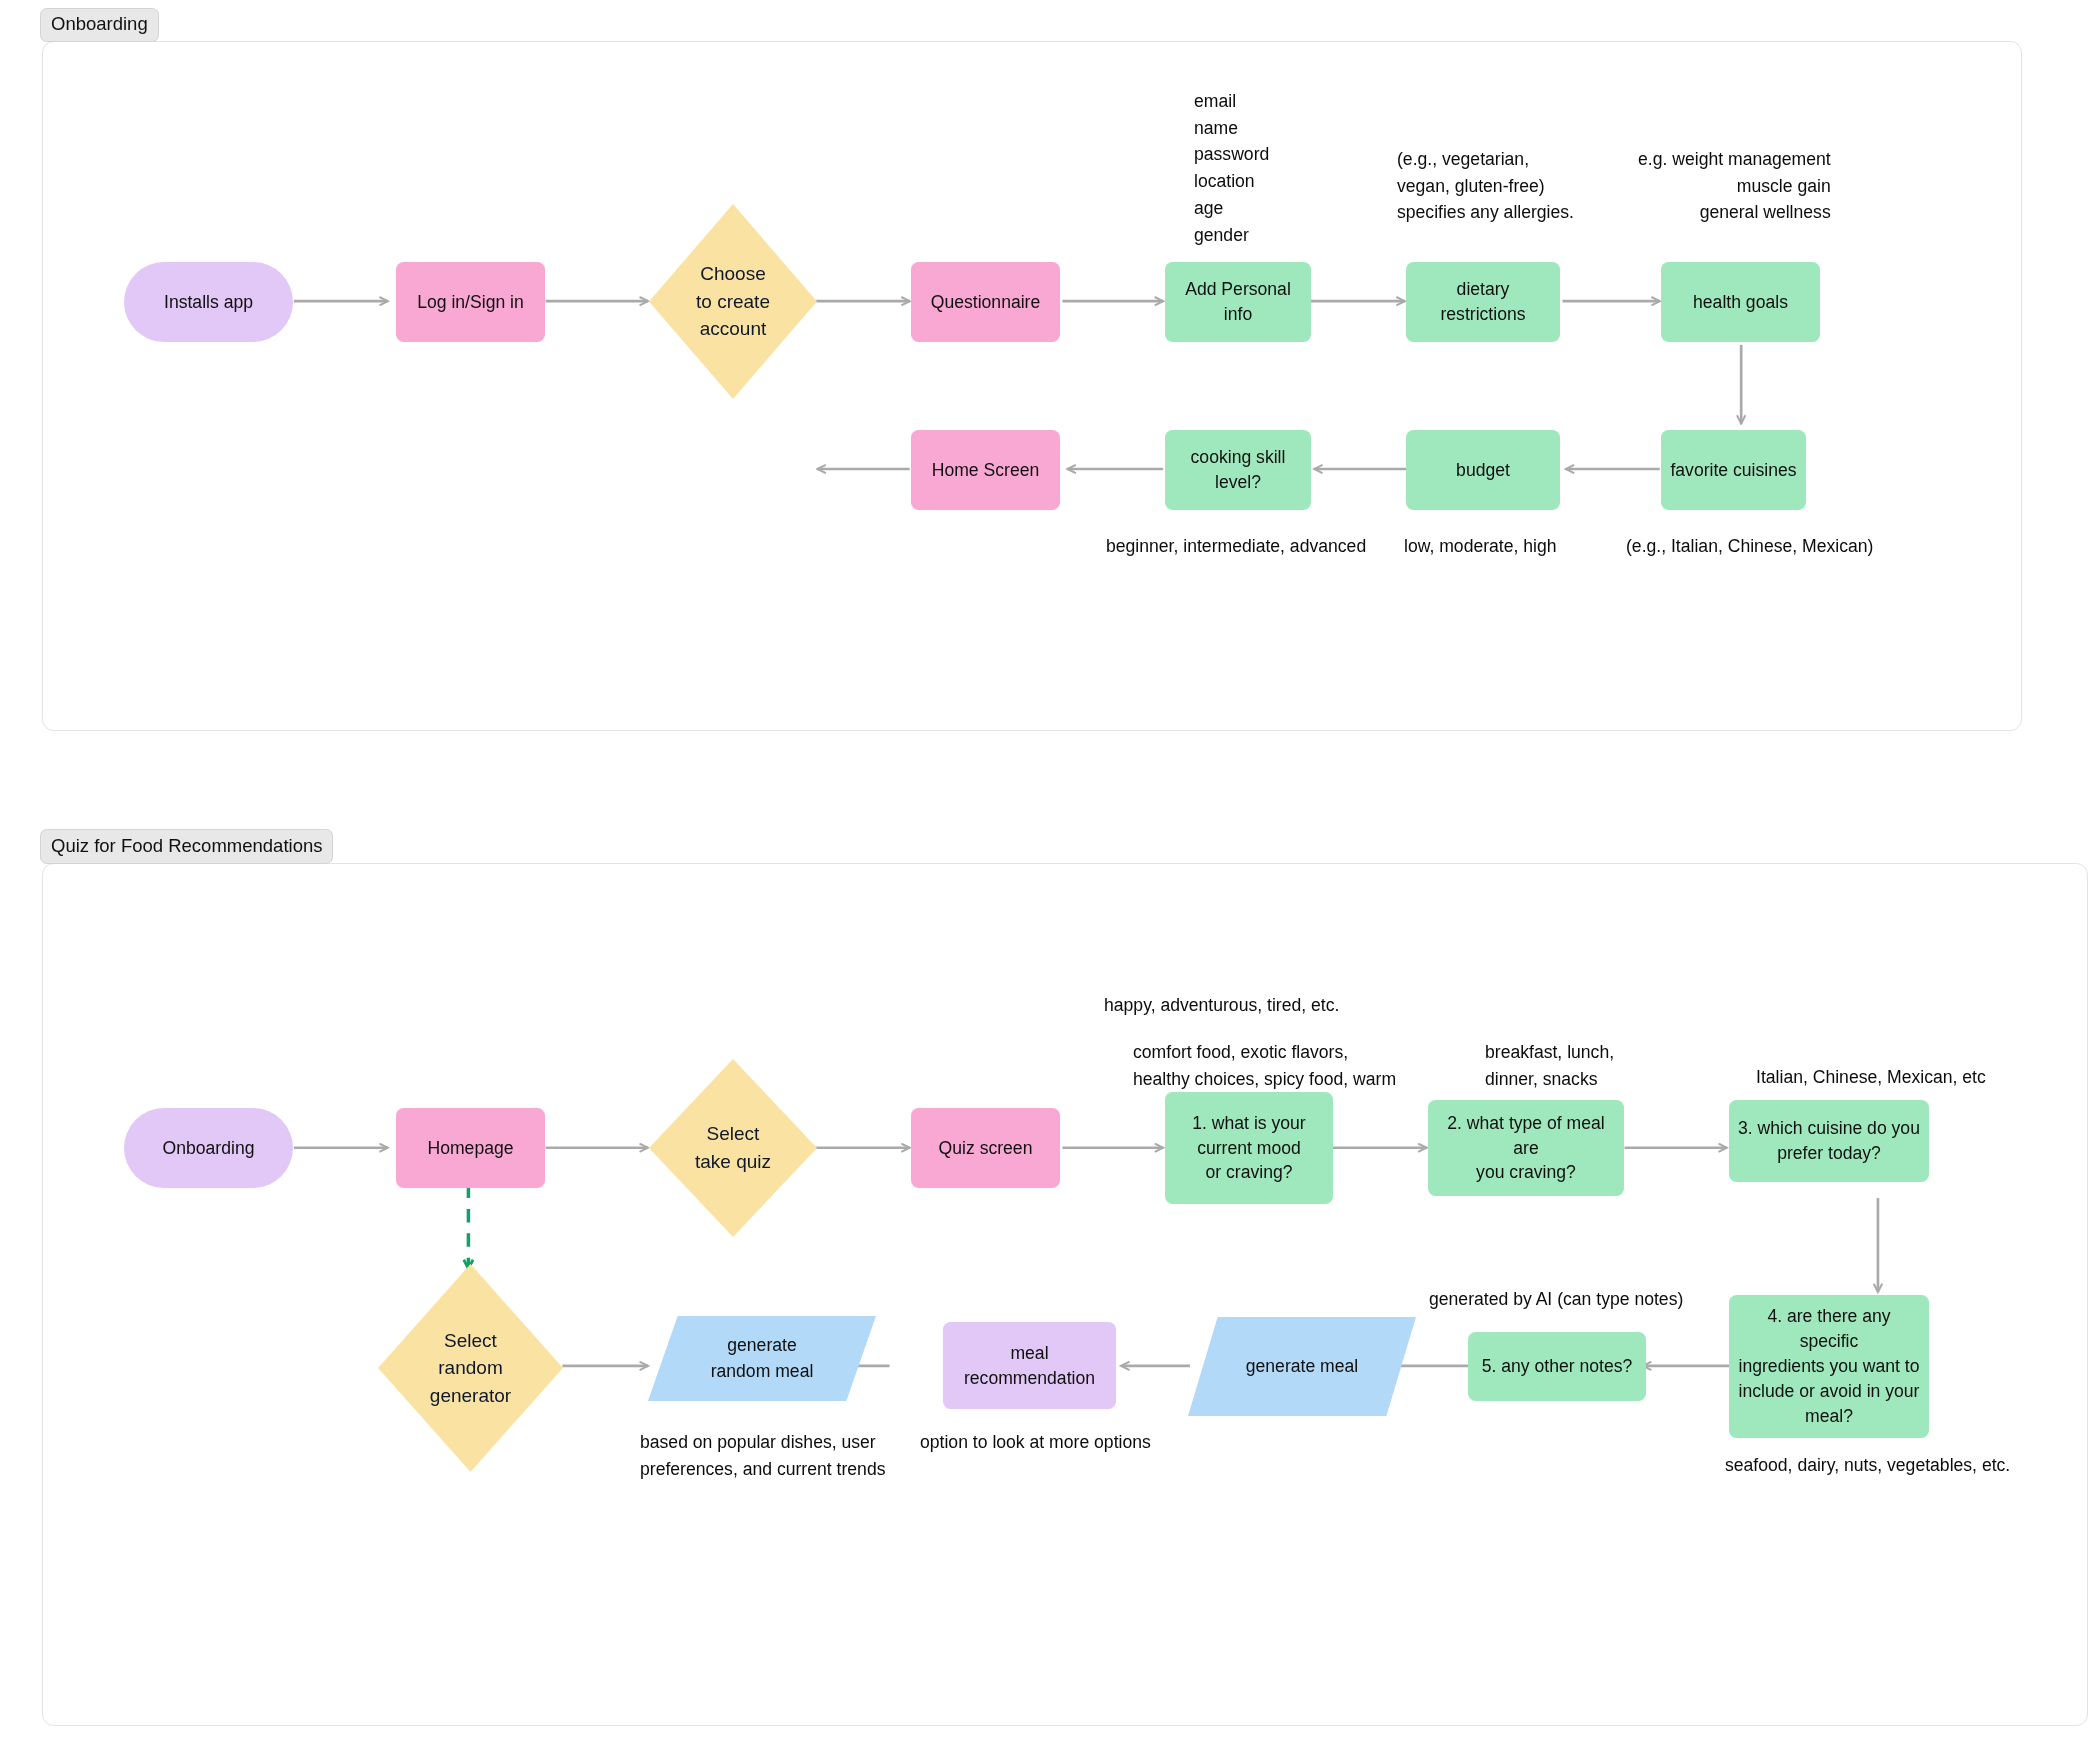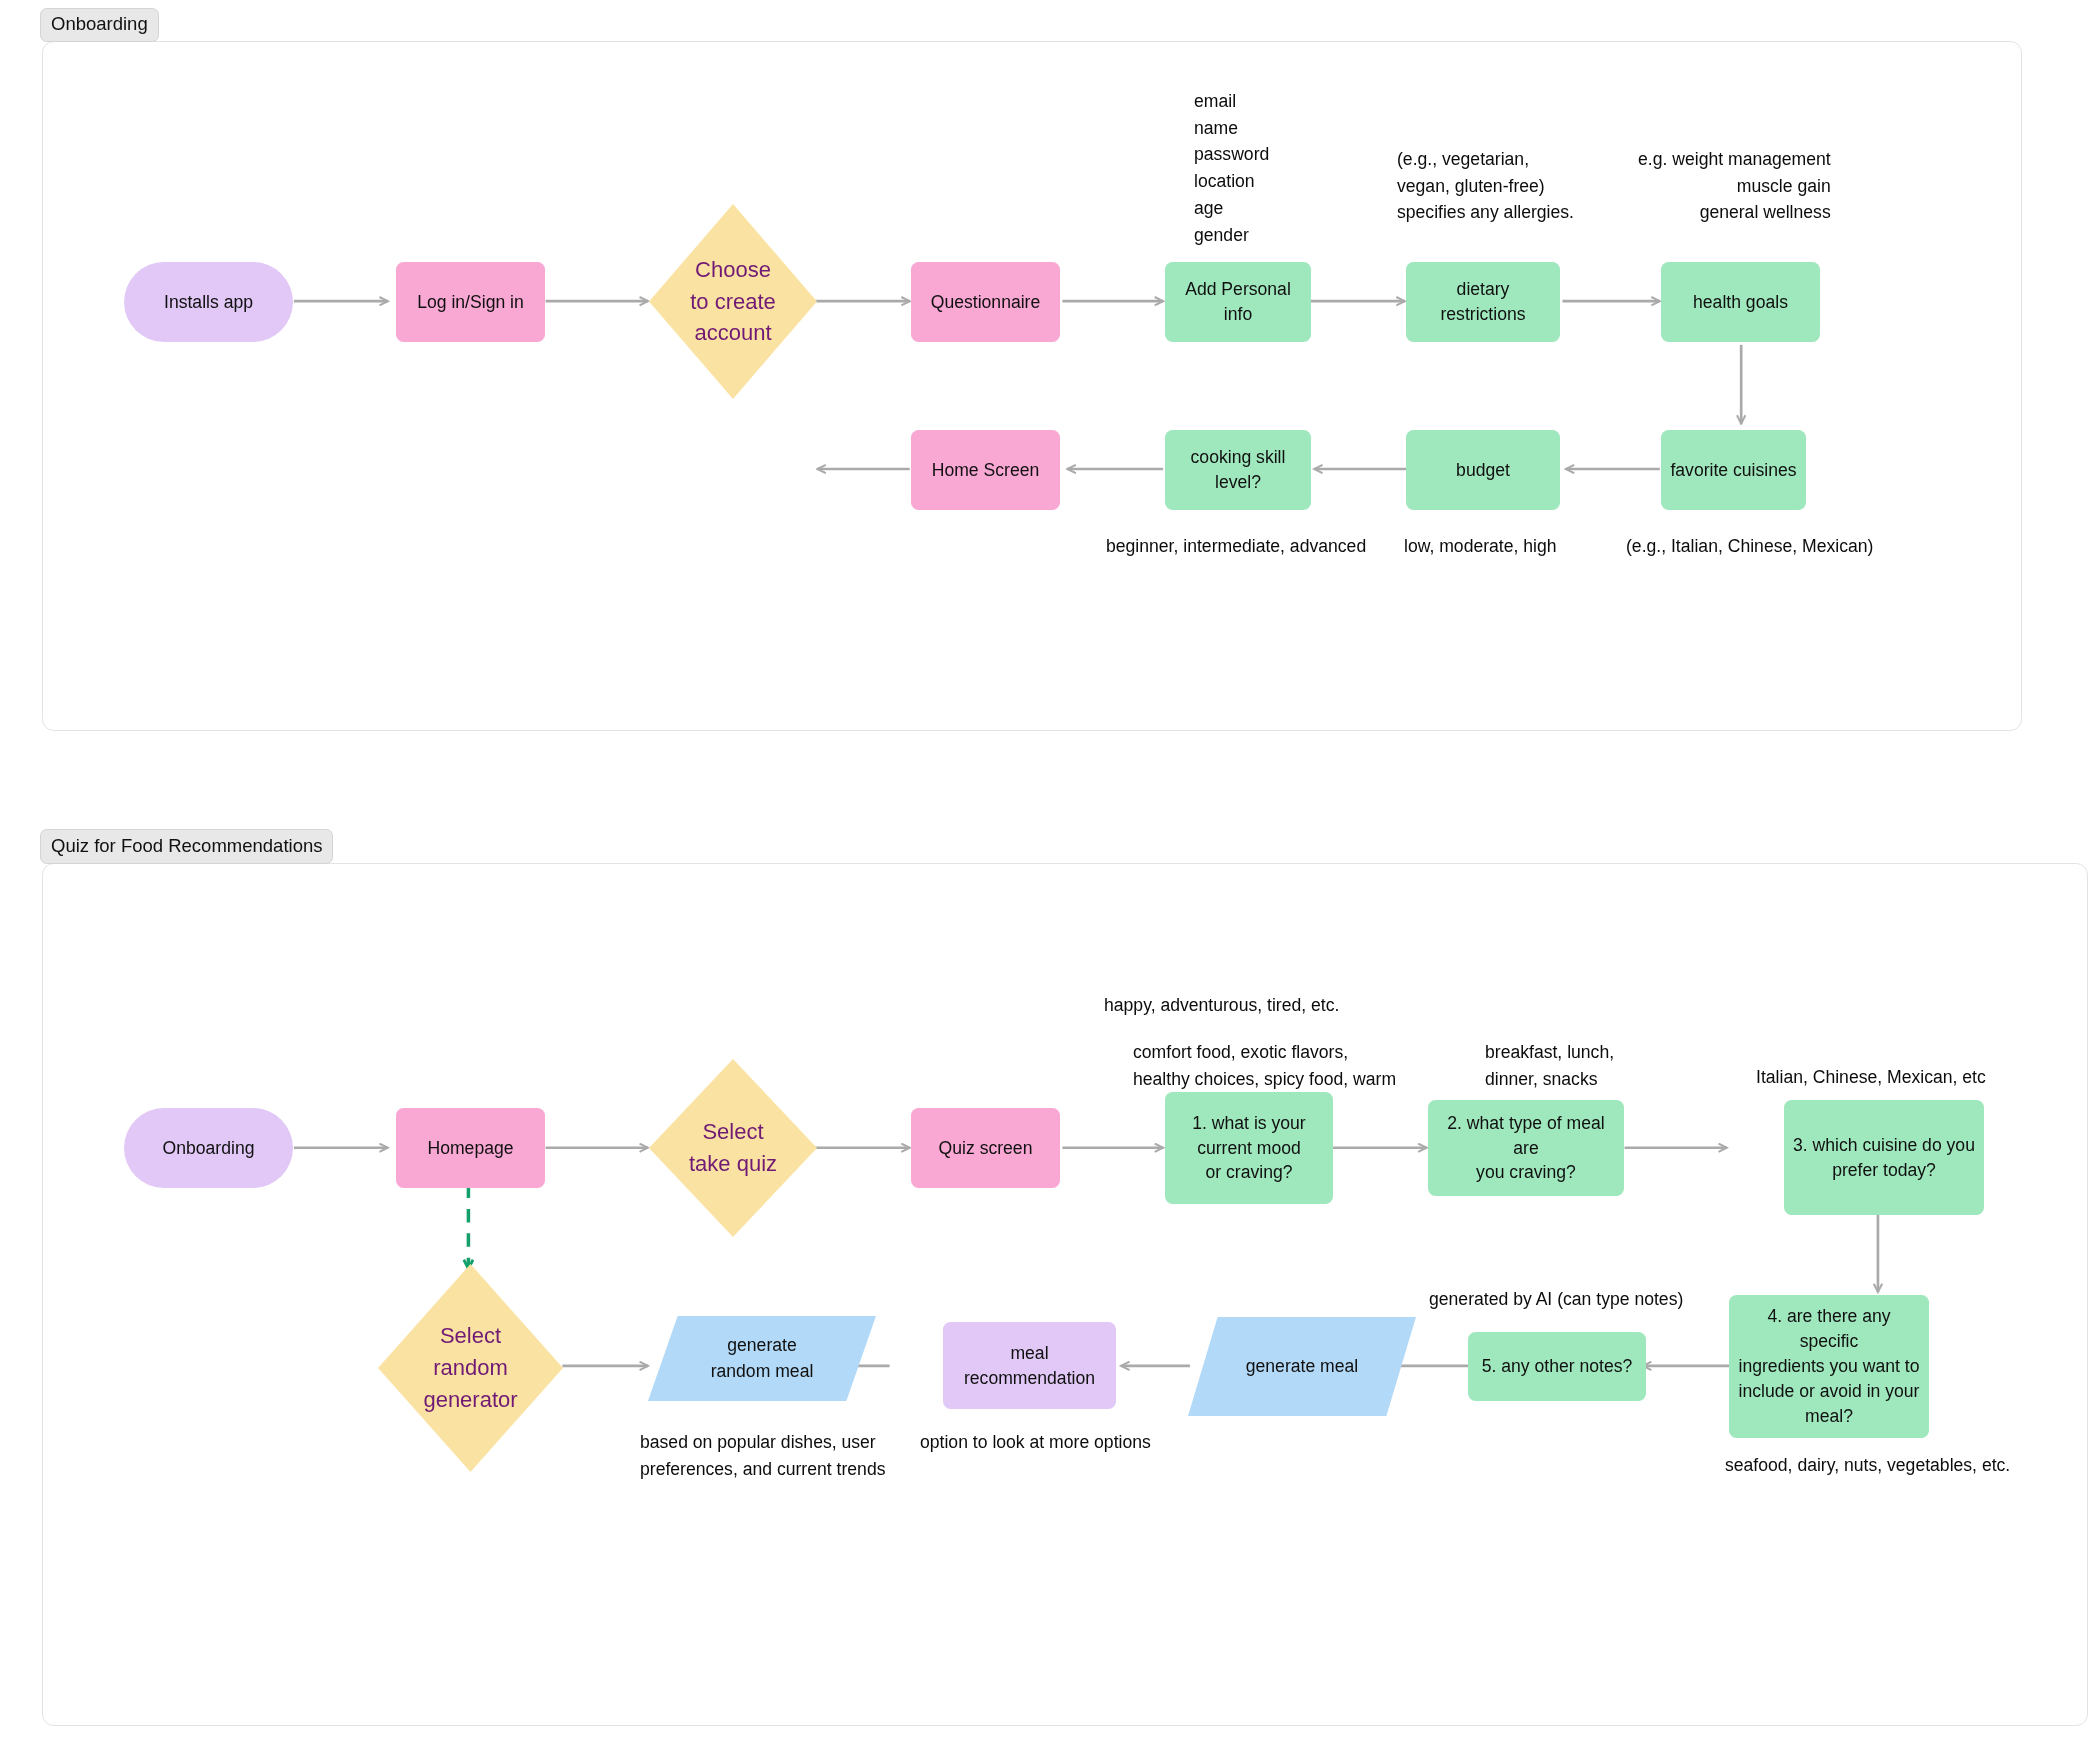--- a/index.html
+++ b/index.html
@@ -76,23 +76,23 @@
     background: #fae3a2;
     clip-path: polygon(50% 0%, 100% 50%, 50% 100%, 0% 50%);
   }
   .diamond .dlabel {
     position: absolute;
     inset: 0;
     display: flex;
     align-items: center;
     justify-content: center;
     text-align: center;
-    font-size: 22px;
+    font-size: 19px;
     line-height: 1.45;
-    color: #701a75;
+    color: #0f172a;
     z-index: 2;
   }
 
   
   .para {
     position: absolute;
     z-index: 3;
   }
   .para .pshape {
     position: absolute;
@@ -224,21 +224,21 @@
   <div class="dlabel" style="white-space: pre-line;">Select
 take quiz</div>
 </div>
 
 <div class="node node-rect node-gray" style="left: 911px; top: 1108px; width: 149px; height: 80px; white-space: pre-line;">Quiz screen</div>
 <div class="node node-rect node-green" style="left: 1165px; top: 1092px; width: 168px; height: 112px; white-space: pre-line;">1. what is your
 current mood
 or craving?</div>
 <div class="node node-rect node-green" style="left: 1428px; top: 1100px; width: 196px; height: 96px; white-space: pre-line;">2. what type of meal are
 you craving?</div>
-<div class="node node-rect node-green" style="left: 1784px; top: 1100px; width: 200px; height: 115px; white-space: pre-line;">3. which cuisine do you
+<div class="node node-rect node-green" style="left: 1729px; top: 1100px; width: 200px; height: 82px; white-space: pre-line;">3. which cuisine do you
 prefer today?</div>
 <div class="node node-rect node-green" style="left: 1729px; top: 1295px; width: 200px; height: 143px; white-space: pre-line;">4. are there any specific
 ingredients you want to
 include or avoid in your
 meal?</div>
 <div class="node node-rect node-green" style="left: 1468px; top: 1332px; width: 178px; height: 69px; white-space: pre-line;">5. any other notes?</div>
 
 <div class="para" style="left:1188px; top:1317px; width:228px; height:99px;">
   <div class="pshape"></div>
   <div class="plabel" style="white-space: pre-line;">generate meal</div>

